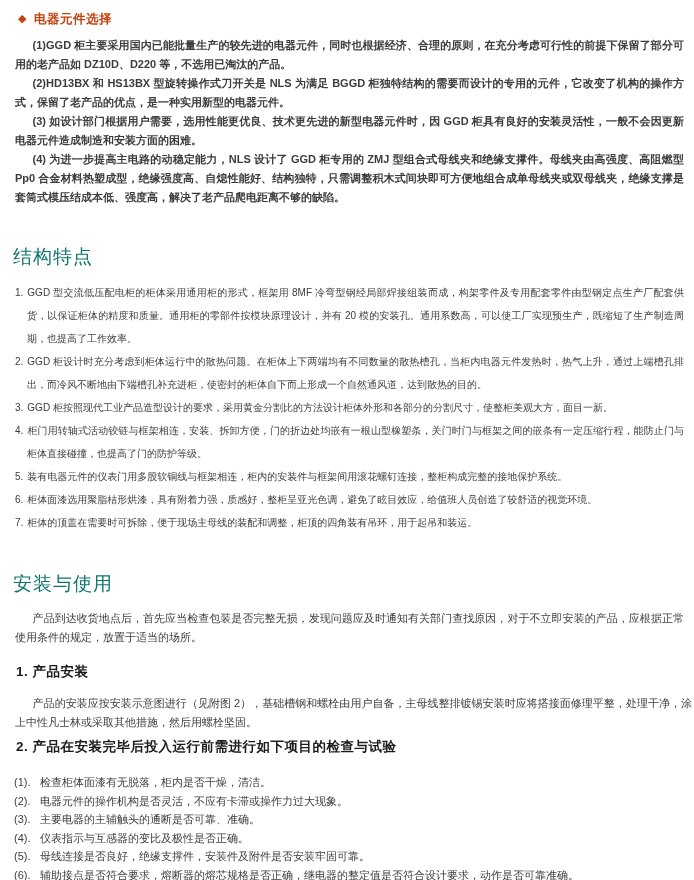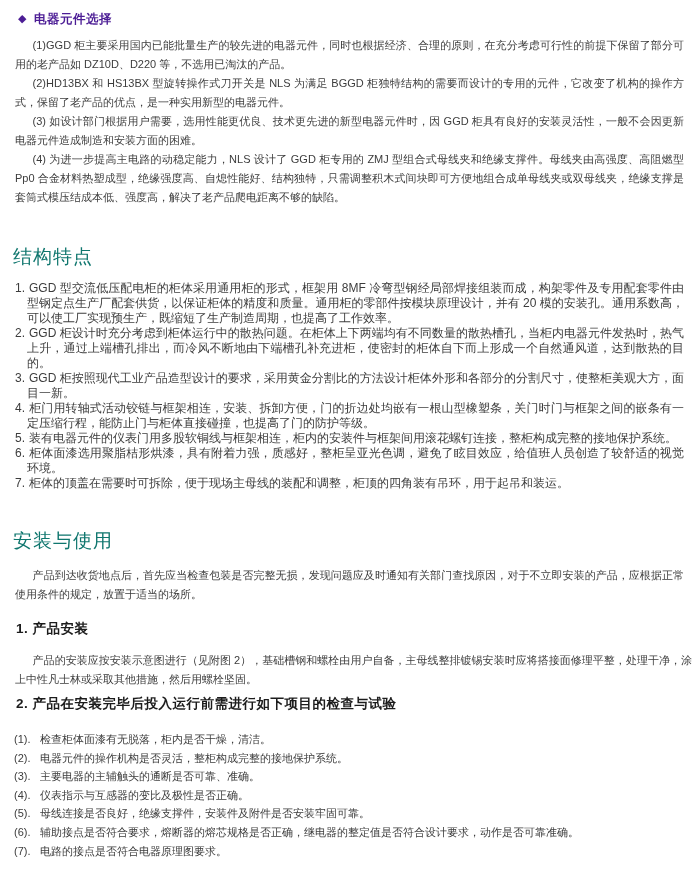--- a/index.html
+++ b/index.html
@@ -7,41 +7,41 @@
     width: 694px; height: 880px;
     background: #ffffff;
     font-family: "Liberation Sans", "DejaVu Sans", sans-serif;
     color: #3c3c3c;
     overflow: hidden;
   }
   .page { position: relative; width: 694px; height: 880px; }
 
   .sec1-title {
     margin: 11px 10px 0 18px;
-    font-size: 12.5px; font-weight: bold; color: #4c1d95;
+    font-size: 12.5px; font-weight: bold; color: #c2410c;
     letter-spacing: 0.5px;
   }
   .sec1-title .bullet { font-size: 11px; margin-right: 7px; position: relative; top: -1px; }
 
-  .para-block { margin: 8px 10px 0 15px; }
+  .para-block { margin: 8px 10px 0 15px; font-weight: bold; }
   .para {
     margin: 0; font-size: 11px; line-height: 19px;
     text-indent: 1.6em; text-align: justify;
   }
   .para-solo { margin: 12px 10px 0 15px; }
 
   .gray-title {
     margin: 37px 0 0 13px;
     font-size: 19px; font-weight: 400; color: #0f766e;
     letter-spacing: 1px;
   }
 
   .feat-list { margin: 11px 10px 0 15px; }
   .feat-item {
-    font-size: 12px; line-height: 15px;
+    font-size: 10px; line-height: 23px;
     padding-left: 12px; text-indent: -12px; text-align: justify;
   }
   .feat-num { margin-right: 4px; }
 
   .subhead {
     margin: 16px 10px 0 16px;
     font-size: 13.5px; font-weight: 600; color: #1c1c1c;
     letter-spacing: 0.5px;
   }
   .subhead2 { margin-top: 6px; }
@@ -115,21 +115,21 @@
 
   <div class="subhead subhead2">2. 产品在安装完毕后投入运行前需进行如下项目的检查与试验</div>
 
   <div class="check-list">
 
       <div class="check-item">
         <span class="check-num">(1).</span><span>检查柜体面漆有无脱落，柜内是否干燥，清洁。</span>
       </div>
 
       <div class="check-item">
-        <span class="check-num">(2).</span><span>电器元件的操作机构是否灵活，整柜构成完整的接地保护系统。</span>
+        <span class="check-num">(2).</span><span>电器元件的操作机构是否灵活，不应有卡滞或操作力过大现象。</span>
       </div>
 
       <div class="check-item">
         <span class="check-num">(3).</span><span>主要电器的主辅触头的通断是否可靠、准确。</span>
       </div>
 
       <div class="check-item">
         <span class="check-num">(4).</span><span>仪表指示与互感器的变比及极性是否正确。</span>
       </div>
 

